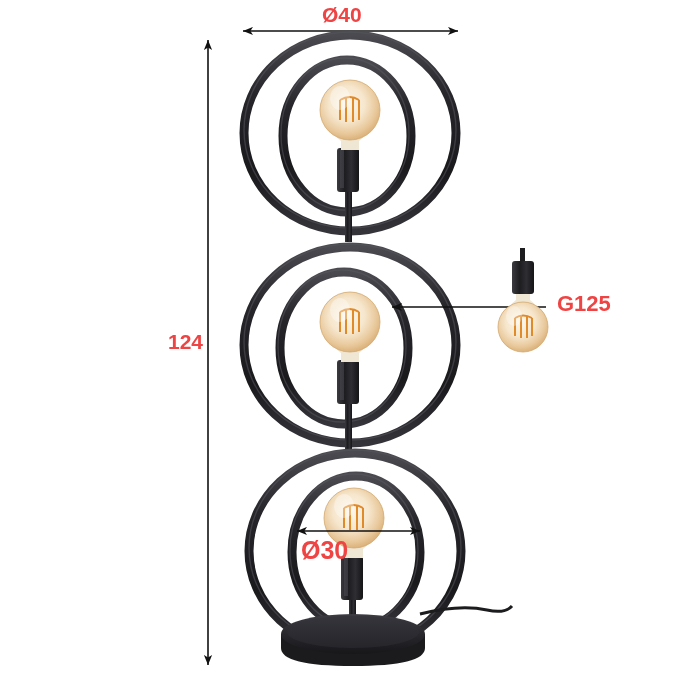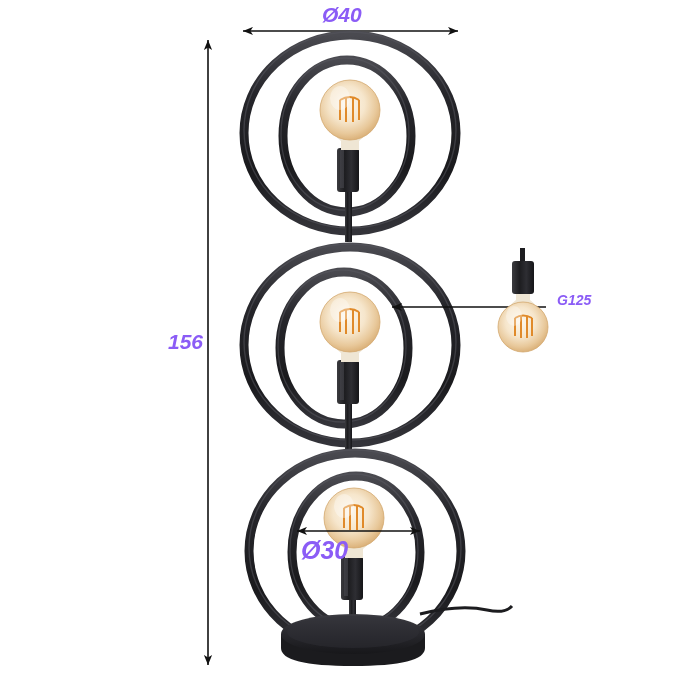--- a/index.html
+++ b/index.html
@@ -19,44 +19,43 @@
     position: absolute;
     left: 0;
     top: 0;
     width: 700px;
     height: 700px;
   }
   .dim-label {
     position: absolute;
     font-family: "Liberation Sans", sans-serif;
     font-weight: bold;
-    color: #8b5cf6;
+    color: #ef4444;
     white-space: nowrap;
     line-height: 1;
-    font-style: italic;
   }
   #label-dia-top {
     left: 322px;
     top: 4px;
     font-size: 21px;
   }
   #label-height {
     left: 168px;
     top: 331px;
     font-size: 21px;
   }
   #label-dia-bottom {
     left: 301px;
     top: 538px;
     font-size: 25px;
   }
   #label-bulb-type {
     left: 557px;
     top: 293px;
-    font-size: 14px;
+    font-size: 22px;
   }
 </style>
 </head>
 <body>
 
 <div id="page">
 
   <svg class="layer" viewBox="0 0 700 700">
     <defs>
       <radialGradient id="glassGrad" cx="45%" cy="40%" r="62%">
@@ -195,19 +194,19 @@
           <path d="M532,336 L532,318"></path>
           <path d="M515,318 Q523,313 532,318"></path>
         </g>
         <ellipse cx="514" cy="316" rx="8" ry="10" fill="#ffffff" opacity="0.3"></ellipse>
       </g>
     </g>
   </svg>
 
   <div class="dim-label" id="label-dia-top">Ø40</div>
 
-  <div class="dim-label" id="label-height">156</div>
+  <div class="dim-label" id="label-height">124</div>
 
   <div class="dim-label" id="label-dia-bottom">Ø30</div>
 
   <div class="dim-label" id="label-bulb-type">G125</div>
 
 </div>
 
 </body></html>

